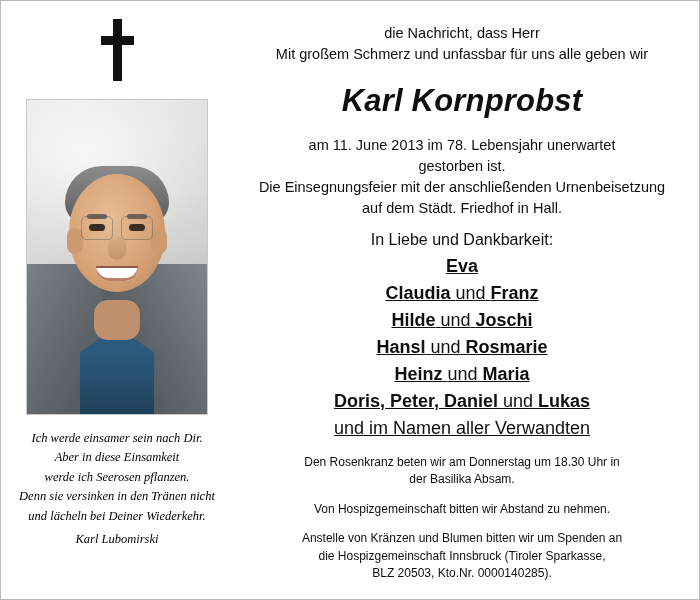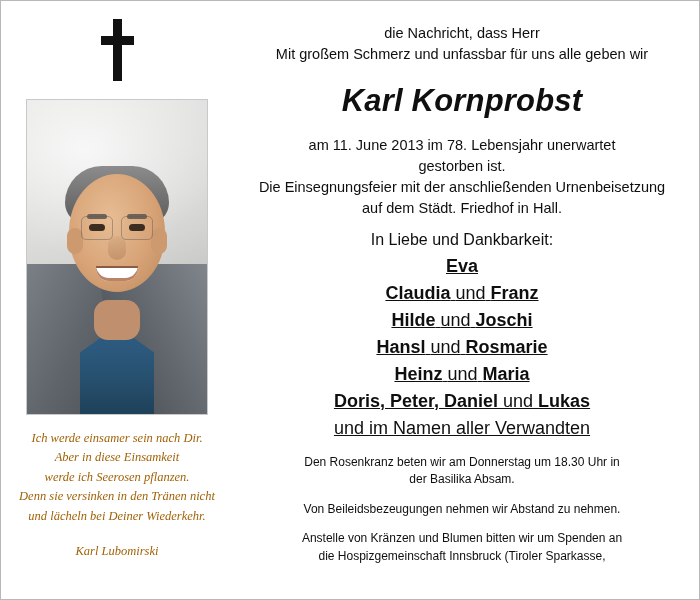--- a/index.html
+++ b/index.html
@@ -198,26 +198,26 @@
     border-radius: 5px;
   }
   .glasses-l { left: 54px; }
   .glasses-r { right: 54px; }
   .verse {
     margin: 14px 0 0 0;
     text-align: center;
     font-family: "Liberation Serif", serif;
     font-style: italic;
     font-size: 12.5px;
-    color: #a16207;
+    color: #000000;
     line-height: 1.55;
   }
   .verse .author {
     display: block;
-    margin-top: 16px;
+    margin-top: 4px;
   }
   .right-col {
     position: absolute;
     left: 232px;
     top: 0;
     right: 0;
     height: 100%;
     padding: 22px 18px 10px 10px;
     box-sizing: border-box;
     text-align: center;
@@ -359,24 +359,25 @@
 
     <div class="block-gap"></div>
 
     <div class="closing">
       <div>Den Rosenkranz beten wir am Donnerstag um 18.30 Uhr in</div>
       <div>der Basilika Absam.</div>
     </div>
 
     <div class="block-gap"></div>
 
-    <div class="closing">Von Beileidsbezeugungen nehmen wir Abstand zu nehmen.</div>
+    <div class="closing">Von Hospizgemeinschaft bitten wir Abstand zu nehmen.</div>
 
     <div class="block-gap"></div>
 
     <div class="closing">
       <div>Anstelle von Kränzen und Blumen bitten wir um Spenden an</div>
       <div>die Hospizgemeinschaft Innsbruck (Tiroler Sparkasse,</div>
+      <div>BLZ 20503, Kto.Nr. 0000140285).</div>
     </div>
 
   </div>
 
 </div>
 
 </body></html>

